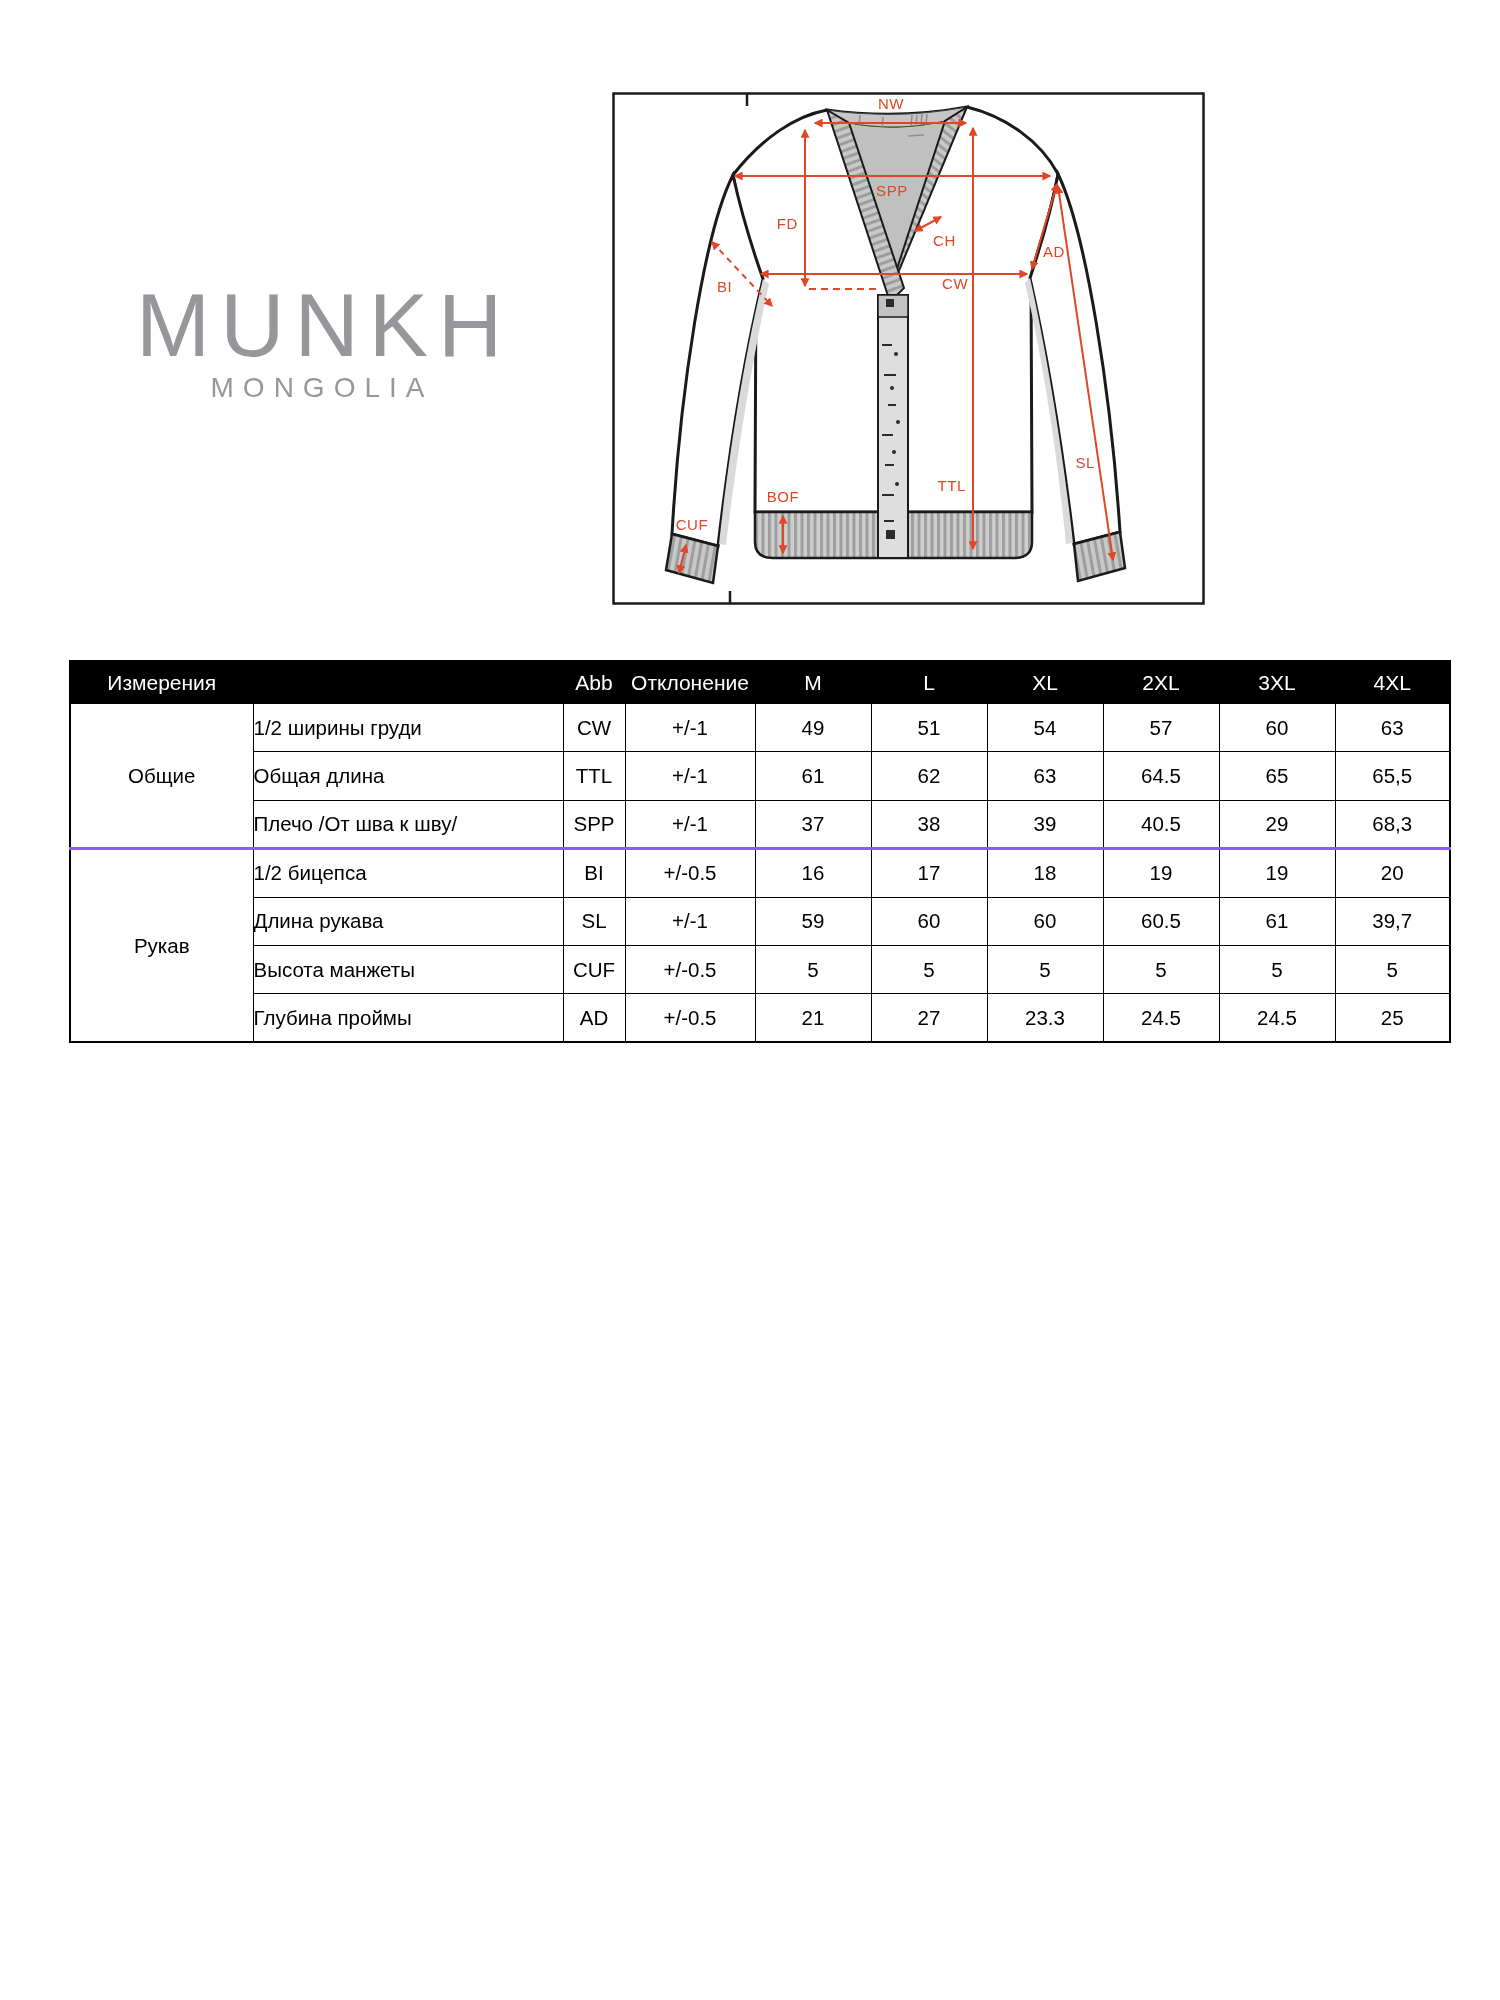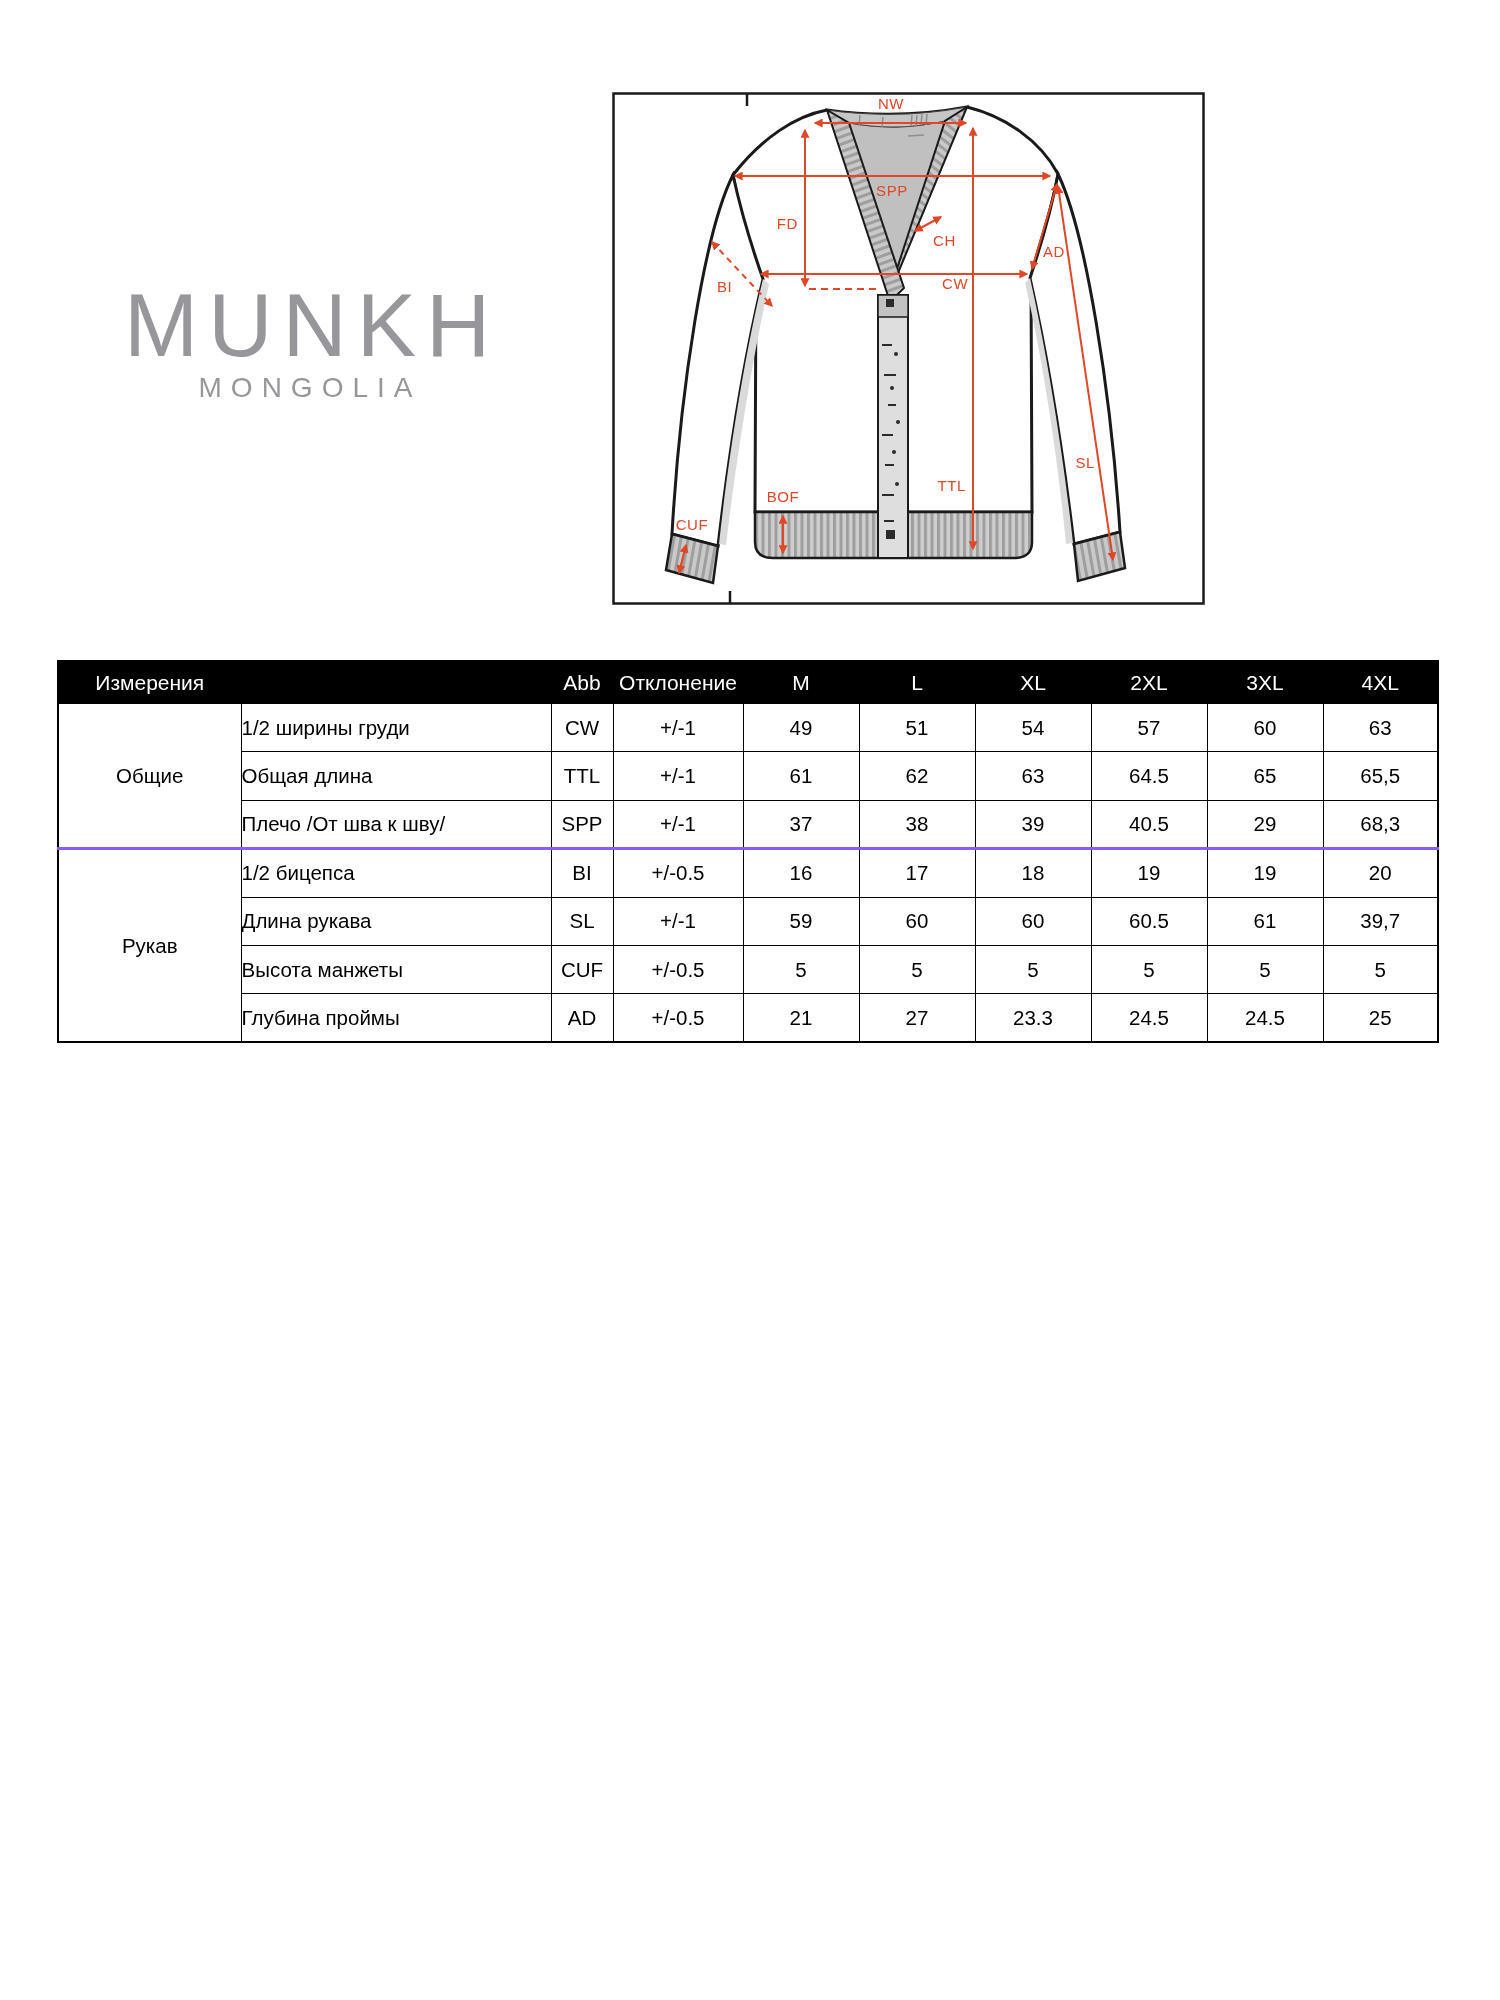--- a/index.html
+++ b/index.html
@@ -2,21 +2,21 @@
 <html><head>
 <meta charset="utf-8">
 <style>
   html,body { margin:0; padding:0; background:#fff; }
   .page {
     position:relative; width:1500px; height:2000px; background:#ffffff;
     font-family:"Liberation Sans", sans-serif; overflow:hidden;
   }
 
   
-  .logo { position:absolute; left:124px; top:281px; width:372px; text-align:center; color:#97979b; }
+  .logo { position:absolute; left:136px; top:281px; width:372px; text-align:center; color:#97979b; }
   .logo .brand {
     font-size:89px; line-height:89px; letter-spacing:10px; font-weight:400;
     white-space:nowrap;
   }
   .logo .sub {
     margin-top:4px; font-size:28px; line-height:28px; letter-spacing:9px; font-weight:400;
     white-space:nowrap;
   }
 
   
@@ -27,21 +27,21 @@
   
   .size-table {
     position:absolute; left:57px; top:660px;
     border-collapse:collapse; table-layout:fixed; width:1382px;
     font-size:20.5px; color:#000;
   }
   .size-table th, .size-table td {
     border:1.5px solid #000; padding:0; text-align:center; vertical-align:middle;
     font-weight:400; overflow:hidden; white-space:nowrap;
   }
-  .size-table { border:2.5px solid #000; }
+  .size-table { border:2.5px solid #000;margin-left:12px; }
   .size-table thead th {
     background:#000; color:#fff; border-color:#000; height:41px; font-size:21px;
   }
   .size-table tbody tr { height:48.4px; }
   .size-table td.name { text-align:left; }
   .size-table tr.group-start td { border-top:3px solid #8b5cf6; }
 </style>
 </head>
 <body>
 

